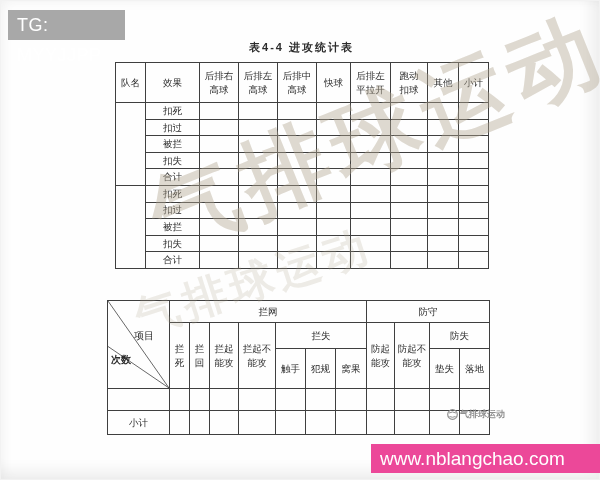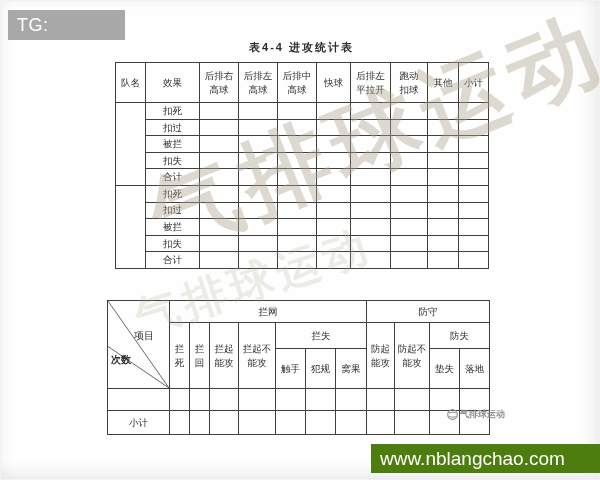--- a/index.html
+++ b/index.html
@@ -10,21 +10,21 @@
     box-shadow: inset 0 0 0 1px #f2f2f2, inset -10px -10px 14px rgba(0,0,0,0.06), inset 6px 0 10px rgba(0,0,0,0.03), inset 0 6px 8px rgba(0,0,0,0.02);
   }
   
   .banner-top{
     position:absolute;left:8px;top:10px;width:117px;height:30px;
     background:#a8a8a8;color:#ffffff;font-size:18px;line-height:30px;
     padding-left:9px;box-sizing:border-box;letter-spacing:0.5px;
   }
   .banner-bottom{
     position:absolute;left:371px;top:444px;width:229px;height:29px;
-    background:#4d7c0f;color:#ffffff;font-size:19px;line-height:29px;
+    background:#ec4899;color:#ffffff;font-size:19px;line-height:29px;
     padding-left:9px;box-sizing:border-box;
   }
   
   .tbl-title{position:absolute;text-align:center;font-size:11px;font-weight:bold;color:#2d2d2d;letter-spacing:2px;}
   #t1-title{left:115px;top:40px;width:373px;}
   #t2-title{left:107px;top:279px;width:382px;}
   
   table{border-collapse:collapse;table-layout:fixed;background:transparent;position:absolute;z-index:2;}
   #table1{left:115px;top:62px;width:373px;height:206px;}
   #table2{left:107px;top:300px;width:382px;height:134px;}

